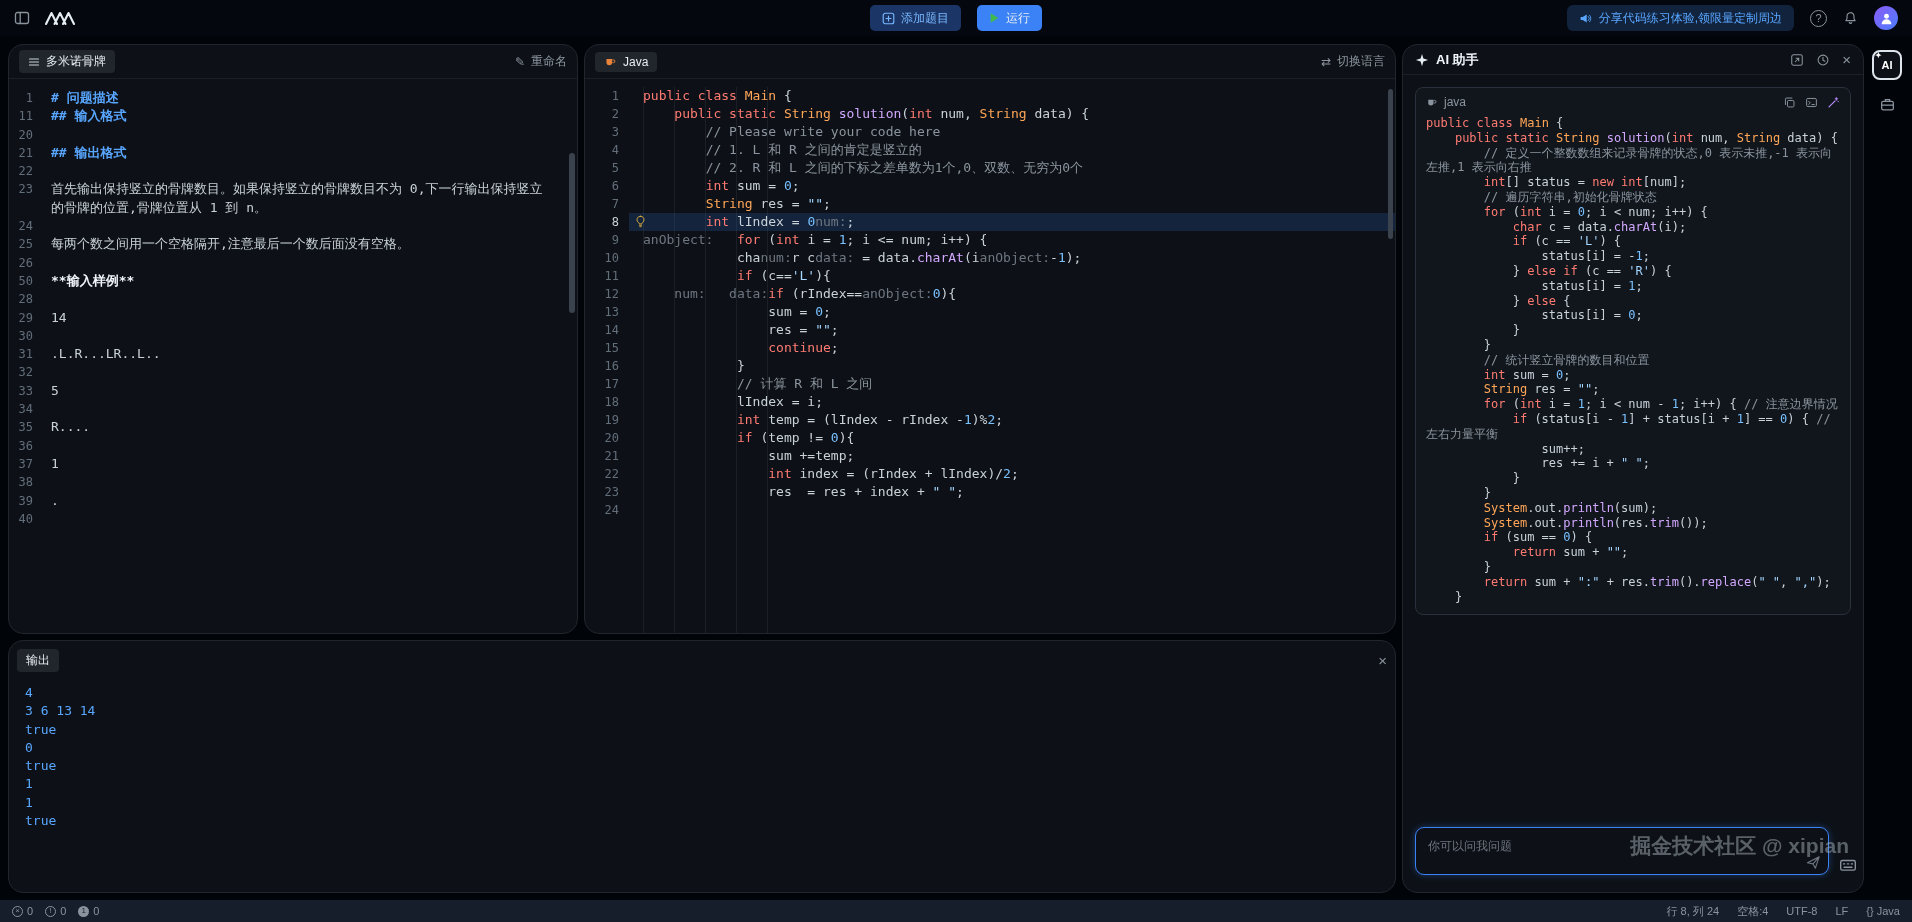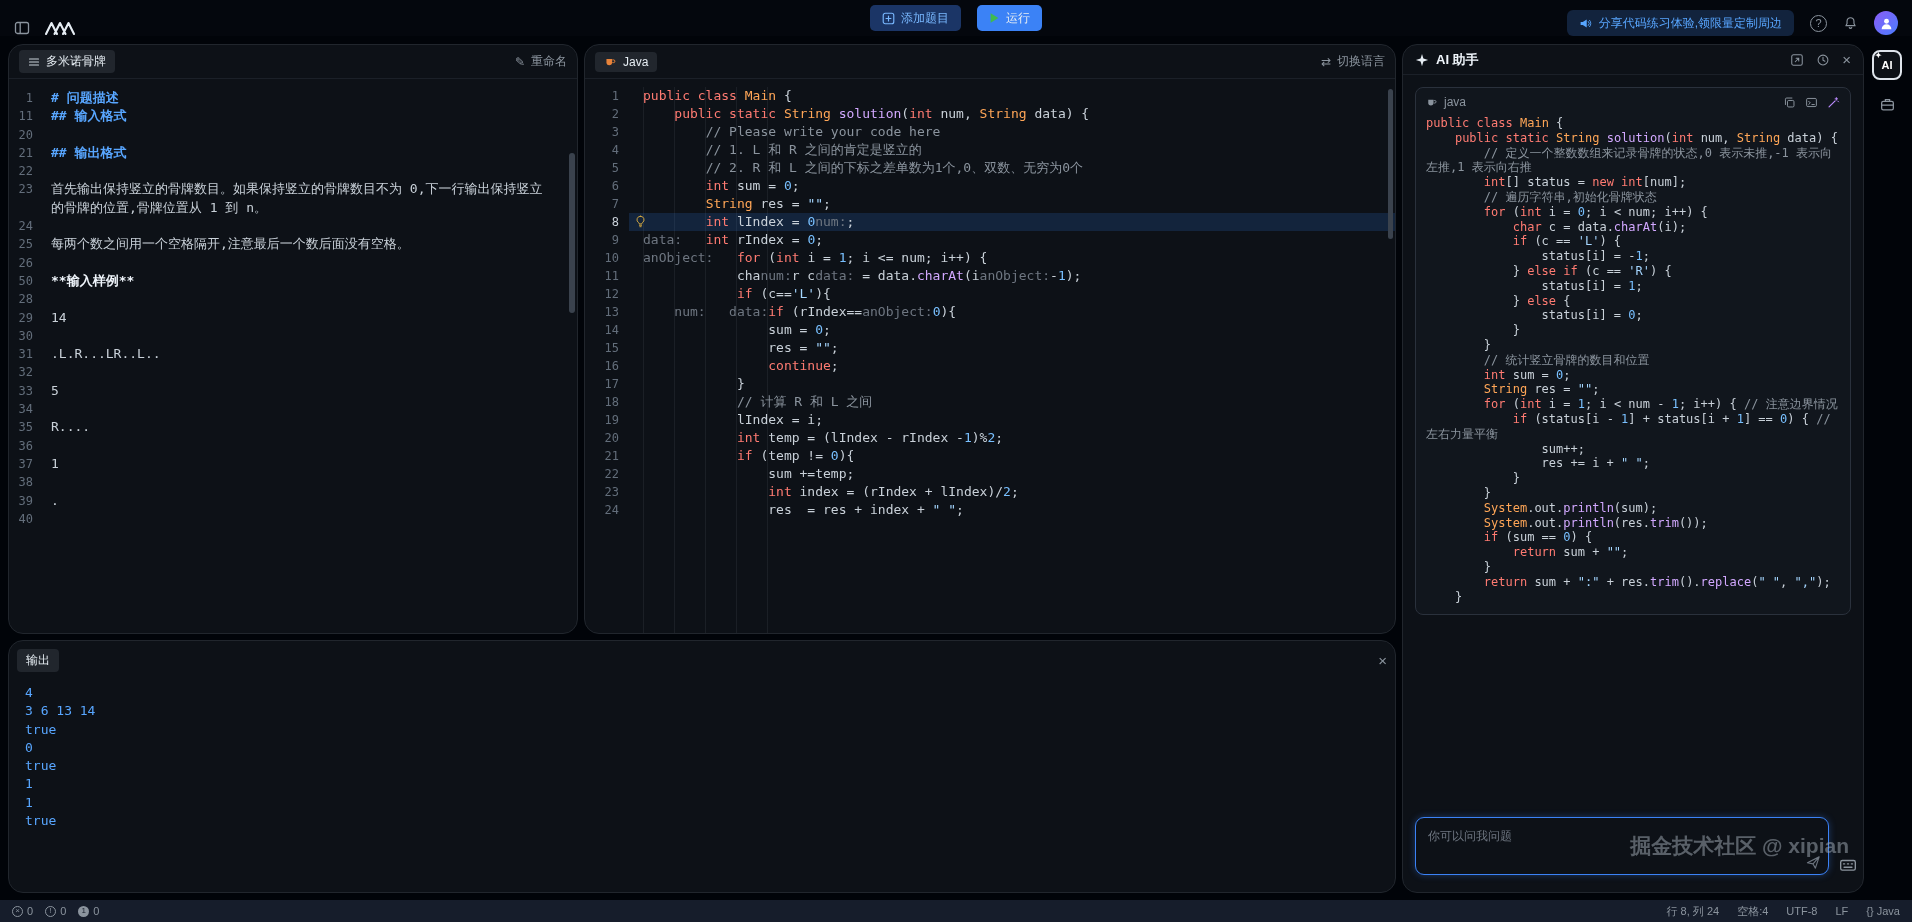--- a/index.html
+++ b/index.html
@@ -1,20 +1,20 @@
 <!DOCTYPE html>
 <html><head>
 <meta charset="utf-8">
 <style>
 *{box-sizing:border-box;margin:0;padding:0}
 html,body{width:1912px;height:922px;overflow:hidden}
 body{background:#010409;color:#c9d1d9;font-family:"Liberation Sans",sans-serif;font-size:13px}
 svg{display:block}
 
-.topbar{height:36px;background:#04070d;display:flex;align-items:flex-end;padding:0 14px;position:relative;gap:14px}
+.topbar{height:36px;background:#04070d;display:flex;align-items:center;padding:0 14px;position:relative;gap:14px}
 .tb-left{display:flex;align-items:center;gap:14px;color:#8b949e}
 .tb-center{position:absolute;left:50%;top:50%;transform:translate(-50%,-50%);display:flex;gap:16px}
 .btn{display:inline-flex;align-items:center;gap:6px;height:26px;padding:0 12px;border-radius:5px;font-size:12px;cursor:pointer;border:0}
 .btn-add{background:#1b3566;color:#79b8ff}
 .btn-run{background:#3b82f6;color:#e6edf3}
 .tb-right{margin-left:auto;display:flex;align-items:center;gap:16px}
 .share-pill{display:inline-flex;align-items:center;gap:7px;height:26px;padding:0 12px;border-radius:6px;background:#12233d;color:#58a6ff;font-size:12px;cursor:pointer}
 .help-circle{width:17px;height:17px;border:1.4px solid #8b949e;border-radius:50%;color:#8b949e;font-size:11px;display:flex;align-items:center;justify-content:center;cursor:pointer}
 .avatar{width:24px;height:24px;border-radius:50%;background:linear-gradient(135deg,#8b5cf6,#4a7dff);display:flex;align-items:center;justify-content:center;cursor:pointer}
 
@@ -57,21 +57,21 @@
 .ai-title{font-weight:bold;font-size:13px;color:#f0f6fc}
 .ai-head-icons{margin-left:auto;display:flex;align-items:center;gap:12px;color:#8b949e}
 .ai-head-icons>*{cursor:pointer}
 .ai-card{margin:12px 12px 0;border:1px solid #2a313c;border-radius:8px;background:#11161d;overflow:hidden;flex:none}
 .ai-card-head{display:flex;align-items:center;gap:6px;padding:7px 10px 3px;color:#8b949e;font-size:12px}
 .ai-card-icons{margin-left:auto;display:flex;gap:9px;align-items:center}
 .ai-card-icons>*{cursor:pointer}
 .ai-code{padding:4px 10px 10px;font-family:"DejaVu Sans Mono",monospace;font-size:12px;line-height:14.8px}
 .ai-line{white-space:pre-wrap;overflow-wrap:anywhere;min-height:14.8px}
 .ai-input-wrap{margin:auto 34px 14px 12px;position:relative}
-.ai-input{width:100%;height:58px;background:#0d1117;border:1px solid #3b82f6;border-radius:9px;box-shadow:0 0 7px rgba(59,130,246,.35);color:#c9d1d9;font-size:12px;font-family:"Liberation Sans",sans-serif;padding:10px 30px 10px 12px;resize:none;outline:none}
+.ai-input{width:100%;height:48px;background:#0d1117;border:1px solid #3b82f6;border-radius:9px;box-shadow:0 0 7px rgba(59,130,246,.35);color:#c9d1d9;font-size:12px;font-family:"Liberation Sans",sans-serif;padding:10px 30px 10px 12px;resize:none;outline:none}
 .ai-input::placeholder{color:#6e7681}
 .send-btn{position:absolute;right:8px;bottom:8px;color:#6e7681;cursor:pointer}
 .corner-btn{position:absolute;right:6px;bottom:18px;color:#8b949e;cursor:pointer}
 .watermark{position:absolute;right:14px;bottom:32px;font-size:21px;font-weight:bold;color:rgba(165,175,185,.5);white-space:nowrap;pointer-events:none;z-index:5}
 
 .right-rail{width:34px;flex:none;display:flex;flex-direction:column;align-items:center;gap:16px;padding-top:6px}
 .ai-fab{width:30px;height:30px;border:2px solid #dfe5ec;border-radius:8px;background:#0d1117;color:#fff;font-weight:bold;font-size:11px;display:flex;align-items:center;justify-content:center;position:relative;cursor:pointer}
 .ai-fab .spark{position:absolute;top:-1px;left:1px;font-size:8px;color:#fff}
 .rail-icon{color:#8b949e;cursor:pointer}
 
@@ -309,21 +309,20 @@
               <div class="code-line"><span class="tk-k">public</span><span class="tk-p"> </span><span class="tk-k">class</span><span class="tk-p"> </span><span class="tk-t">Main</span><span class="tk-p"> {</span></div>
               <div class="code-line"><span class="tk-p">    </span><span class="tk-k">public</span><span class="tk-p"> </span><span class="tk-k">static</span><span class="tk-p"> </span><span class="tk-t">String</span><span class="tk-p"> </span><span class="tk-f">solution</span><span class="tk-p">(</span><span class="tk-k">int</span><span class="tk-p"> num, </span><span class="tk-t">String</span><span class="tk-p"> data) {</span></div>
               <div class="code-line"><span class="tk-p">        </span><span class="tk-c">// Please write your code here</span></div>
               <div class="code-line"><span class="tk-p">        </span><span class="tk-c">// 1. L 和 R 之间的肯定是竖立的</span></div>
               <div class="code-line"><span class="tk-p">        </span><span class="tk-c">// 2. R 和 L 之间的下标之差单数为1个,0、双数、无穷为0个</span></div>
               <div class="code-line"><span class="tk-p">        </span><span class="tk-k">int</span><span class="tk-p"> sum = </span><span class="tk-n">0</span><span class="tk-p">;</span></div>
               <div class="code-line"><span class="tk-p">        </span><span class="tk-t">String</span><span class="tk-p"> res = </span><span class="tk-s">""</span><span class="tk-p">;</span></div>
               <div class="code-line hl"><span class="bulb"><svg width="13" height="13" viewBox="0 0 16 16">
                     <path d="M8 1.5a4.3 4.3 0 0 0-2.4 7.9c.4.3.7.8.7 1.3v.3h3.4v-.3c0-.5.3-1 .7-1.3A4.3 4.3 0 0 0 8 1.5zM6.6 12.6h2.8M7.2 14.4h1.6" fill="none" stroke="#e3b341" stroke-width="1.1" stroke-linecap="round"></path>
                   </svg></span><span class="tk-p">        </span><span class="tk-k">int</span><span class="tk-p"> lIndex = </span><span class="tk-n">0</span><span class="tk-h">num:</span><span class="tk-p">;</span></div>
-              <div class="code-line"><span class="tk-h">data:</span><span class="tk-p">   </span><span class="tk-k">int</span><span class="tk-p"> rIndex = </span><span class="tk-n">0</span><span class="tk-p">;</span></div>
               <div class="code-line"><span class="tk-h">anObject:</span><span class="tk-p">   </span><span class="tk-k">for</span><span class="tk-p"> (</span><span class="tk-k">int</span><span class="tk-p"> i = </span><span class="tk-n">1</span><span class="tk-p">; i &lt;= num; i++) {</span></div>
               <div class="code-line"><span class="tk-p">            cha</span><span class="tk-h">num:</span><span class="tk-p">r c</span><span class="tk-h">data:</span><span class="tk-p"> = data.</span><span class="tk-f">charAt</span><span class="tk-p">(i</span><span class="tk-h">anObject:</span><span class="tk-p">-</span><span class="tk-n">1</span><span class="tk-p">);</span></div>
               <div class="code-line"><span class="tk-p">            </span><span class="tk-k">if</span><span class="tk-p"> (c==</span><span class="tk-s">'L'</span><span class="tk-p">){</span></div>
               <div class="code-line"><span class="tk-p">    </span><span class="tk-h">num:</span><span class="tk-p">   </span><span class="tk-h">data:</span><span class="tk-k">if</span><span class="tk-p"> (rIndex==</span><span class="tk-h">anObject:</span><span class="tk-n">0</span><span class="tk-p">){</span></div>
               <div class="code-line"><span class="tk-p">                sum = </span><span class="tk-n">0</span><span class="tk-p">;</span></div>
               <div class="code-line"><span class="tk-p">                res = </span><span class="tk-s">""</span><span class="tk-p">;</span></div>
               <div class="code-line"><span class="tk-p">                </span><span class="tk-k">continue</span><span class="tk-p">;</span></div>
               <div class="code-line"><span class="tk-p">            }</span></div>
               <div class="code-line"><span class="tk-p">            </span><span class="tk-c">// 计算 R 和 L 之间</span></div>
               <div class="code-line"><span class="tk-p">            lIndex = i;</span></div>

